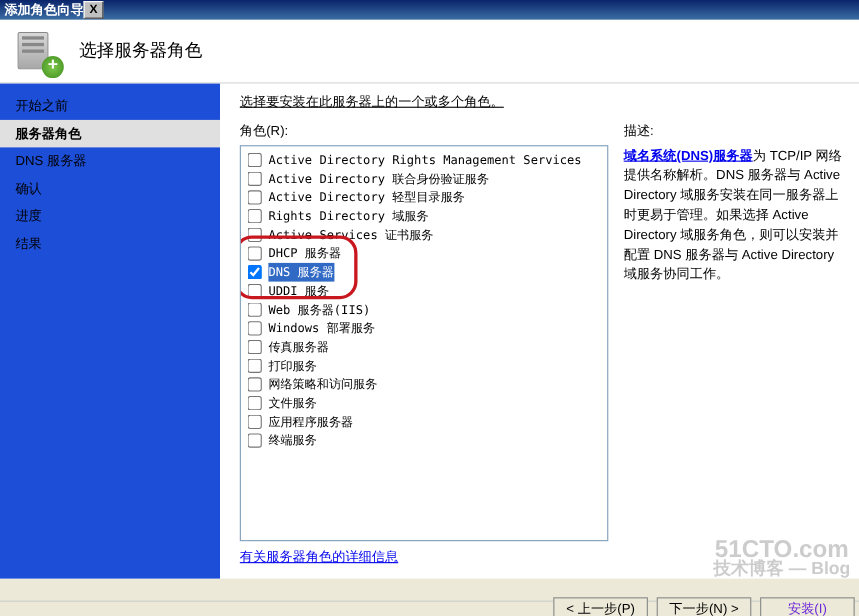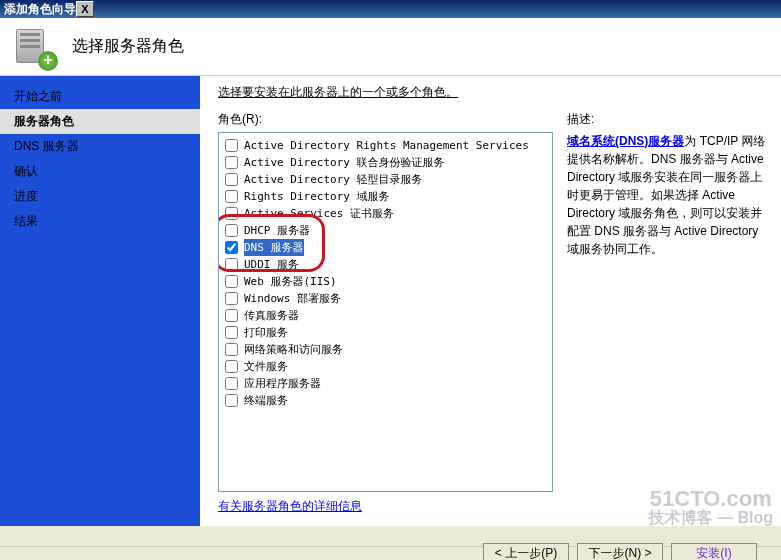--- a/index.html
+++ b/index.html
@@ -26,21 +26,21 @@
 .role-row input { margin-right: 6px; width:13px; height:13px;}
 .role-row span { font-family: "MS Gothic", SimSun, monospace; font-size: 11px; }
 .role-row.selected span { background: #316ac5; color: #fff; }
 .highlight-oval { position: absolute; border: 3px solid #c8171e; border-radius: 16px; pointer-events: none; }
 .rightcol { flex: 1; font-size: 12px; }
 .desc-title { margin-bottom: 4px; }
 .desc-text { line-height: 1.5; }
 .desc-text a { color: #0000ee; text-decoration: underline; font-weight: bold; }
 .more-link { margin-top: 6px; }
 .more-link a { color: #0000ee; text-decoration: underline; }
-.footer { position: absolute; bottom: 0; left: 0; right: 0; height: 14px; background: #ece9d8; border-top: 1px solid #ccc; display: flex; justify-content: flex-end; align-items: center; padding-right: 24px; gap: 8px; }
+.footer { position: absolute; bottom: 0; left: 0; right: 0; height: 14px; background: #ece9d8; border-top: 1px solid #ccc; display: flex; justify-content: flex-end; align-items: center; padding-right: 4px; gap: 8px; }
 .btn { min-width: 86px; height: 22px; background: #ece9d8; border: 1px solid #888; font-size: 12px; padding: 0 8px; }
 .btn:disabled { color: #6d28d9; }
 .watermark { position:absolute; right:8px; bottom:34px; color:rgba(128,128,128,.4); font-family:Arial; font-size:22px; font-weight:bold; pointer-events:none; text-align:center; line-height:1;}
 .watermark .sub{font-size:16px;}
 </style>
 </head>
 <body>
 
 <div class="titlebar">
   <span>添加角色向导</span>

